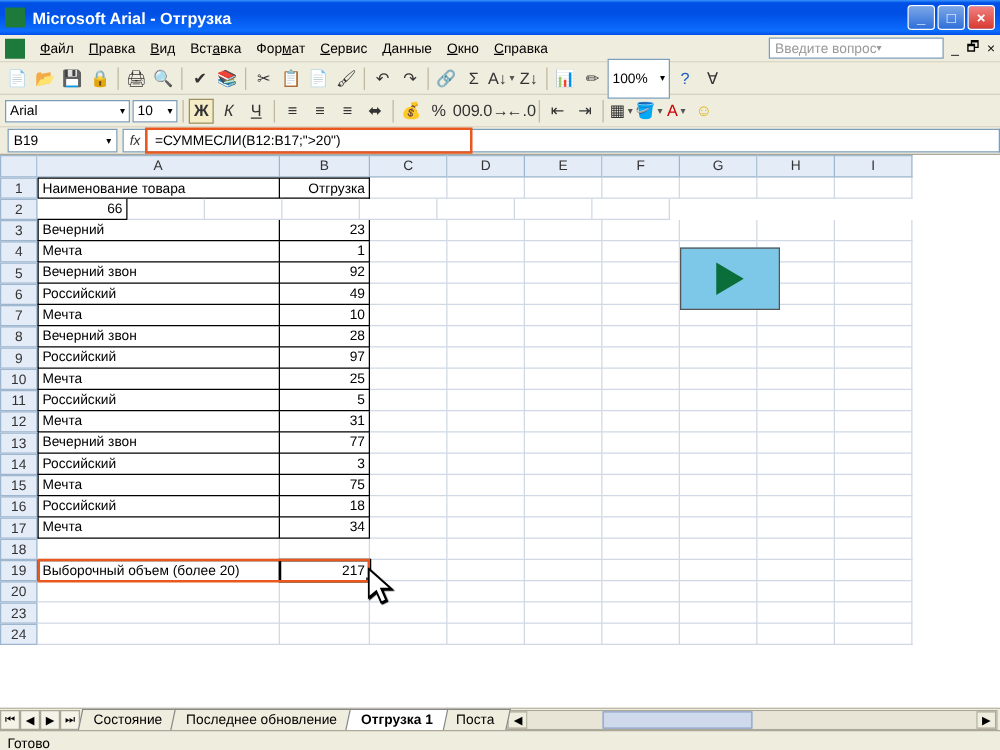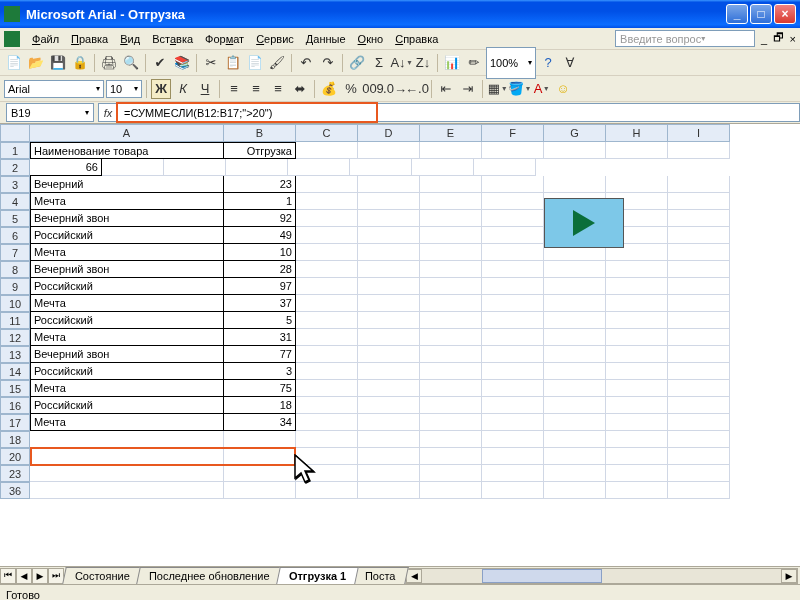--- a/index.html
+++ b/index.html
@@ -315,21 +315,21 @@
         <div class="cell colstd" style="width: 62px;"></div>
         <div class="cell colstd" style="width: 62px;"></div>
         <div class="cell colstd" style="width: 62px;"></div>
         <div class="cell colstd" style="width: 62px;"></div>
         <div class="cell colstd" style="width: 62px;"></div>
         <div class="cell colstd" style="width: 62px;"></div>
       </div>
       <div class="row">
         <div class="rowheadcell">10</div>
         <div class="cell colA databorder databorderleft" style="width: 194px;">Мечта</div>
-        <div class="cell colB r databorder" style="width: 72px;">37</div>
+        <div class="cell colB r databorder" style="width: 72px;">25</div>
         <div class="cell colstd" style="width: 62px;"></div>
         <div class="cell colstd" style="width: 62px;"></div>
         <div class="cell colstd" style="width: 62px;"></div>
         <div class="cell colstd" style="width: 62px;"></div>
         <div class="cell colstd" style="width: 62px;"></div>
         <div class="cell colstd" style="width: 62px;"></div>
         <div class="cell colstd" style="width: 62px;"></div>
       </div>
       <div class="row">
         <div class="rowheadcell">11</div>
@@ -421,20 +421,32 @@
         <div class="cell colB r" style="width: 72px;"></div>
         <div class="cell colstd" style="width: 62px;"></div>
         <div class="cell colstd" style="width: 62px;"></div>
         <div class="cell colstd" style="width: 62px;"></div>
         <div class="cell colstd" style="width: 62px;"></div>
         <div class="cell colstd" style="width: 62px;"></div>
         <div class="cell colstd" style="width: 62px;"></div>
         <div class="cell colstd" style="width: 62px;"></div>
       </div>
       <div class="row">
+        <div class="rowheadcell">19</div>
+        <div class="cell colA databorder databorderleft databordertop" style="width: 194px;">Выборочный объем (более 20)</div>
+        <div class="cell colB r databorder databordertop selcell" style="width: 72px;">217</div>
+        <div class="cell colstd" style="width: 62px;"></div>
+        <div class="cell colstd" style="width: 62px;"></div>
+        <div class="cell colstd" style="width: 62px;"></div>
+        <div class="cell colstd" style="width: 62px;"></div>
+        <div class="cell colstd" style="width: 62px;"></div>
+        <div class="cell colstd" style="width: 62px;"></div>
+        <div class="cell colstd" style="width: 62px;"></div>
+      </div>
+      <div class="row">
         <div class="rowheadcell">20</div>
         <div class="cell colA" style="width: 194px;"></div>
         <div class="cell colB r" style="width: 72px;"></div>
         <div class="cell colstd" style="width: 62px;"></div>
         <div class="cell colstd" style="width: 62px;"></div>
         <div class="cell colstd" style="width: 62px;"></div>
         <div class="cell colstd" style="width: 62px;"></div>
         <div class="cell colstd" style="width: 62px;"></div>
         <div class="cell colstd" style="width: 62px;"></div>
         <div class="cell colstd" style="width: 62px;"></div>
@@ -445,21 +457,21 @@
         <div class="cell colB r" style="width: 72px;"></div>
         <div class="cell colstd" style="width: 62px;"></div>
         <div class="cell colstd" style="width: 62px;"></div>
         <div class="cell colstd" style="width: 62px;"></div>
         <div class="cell colstd" style="width: 62px;"></div>
         <div class="cell colstd" style="width: 62px;"></div>
         <div class="cell colstd" style="width: 62px;"></div>
         <div class="cell colstd" style="width: 62px;"></div>
       </div>
       <div class="row">
-        <div class="rowheadcell">36</div>
+        <div class="rowheadcell">24</div>
         <div class="cell colA" style="width: 194px;"></div>
         <div class="cell colB r" style="width: 72px;"></div>
         <div class="cell colstd" style="width: 62px;"></div>
         <div class="cell colstd" style="width: 62px;"></div>
         <div class="cell colstd" style="width: 62px;"></div>
         <div class="cell colstd" style="width: 62px;"></div>
         <div class="cell colstd" style="width: 62px;"></div>
         <div class="cell colstd" style="width: 62px;"></div>
         <div class="cell colstd" style="width: 62px;"></div>
       </div>

